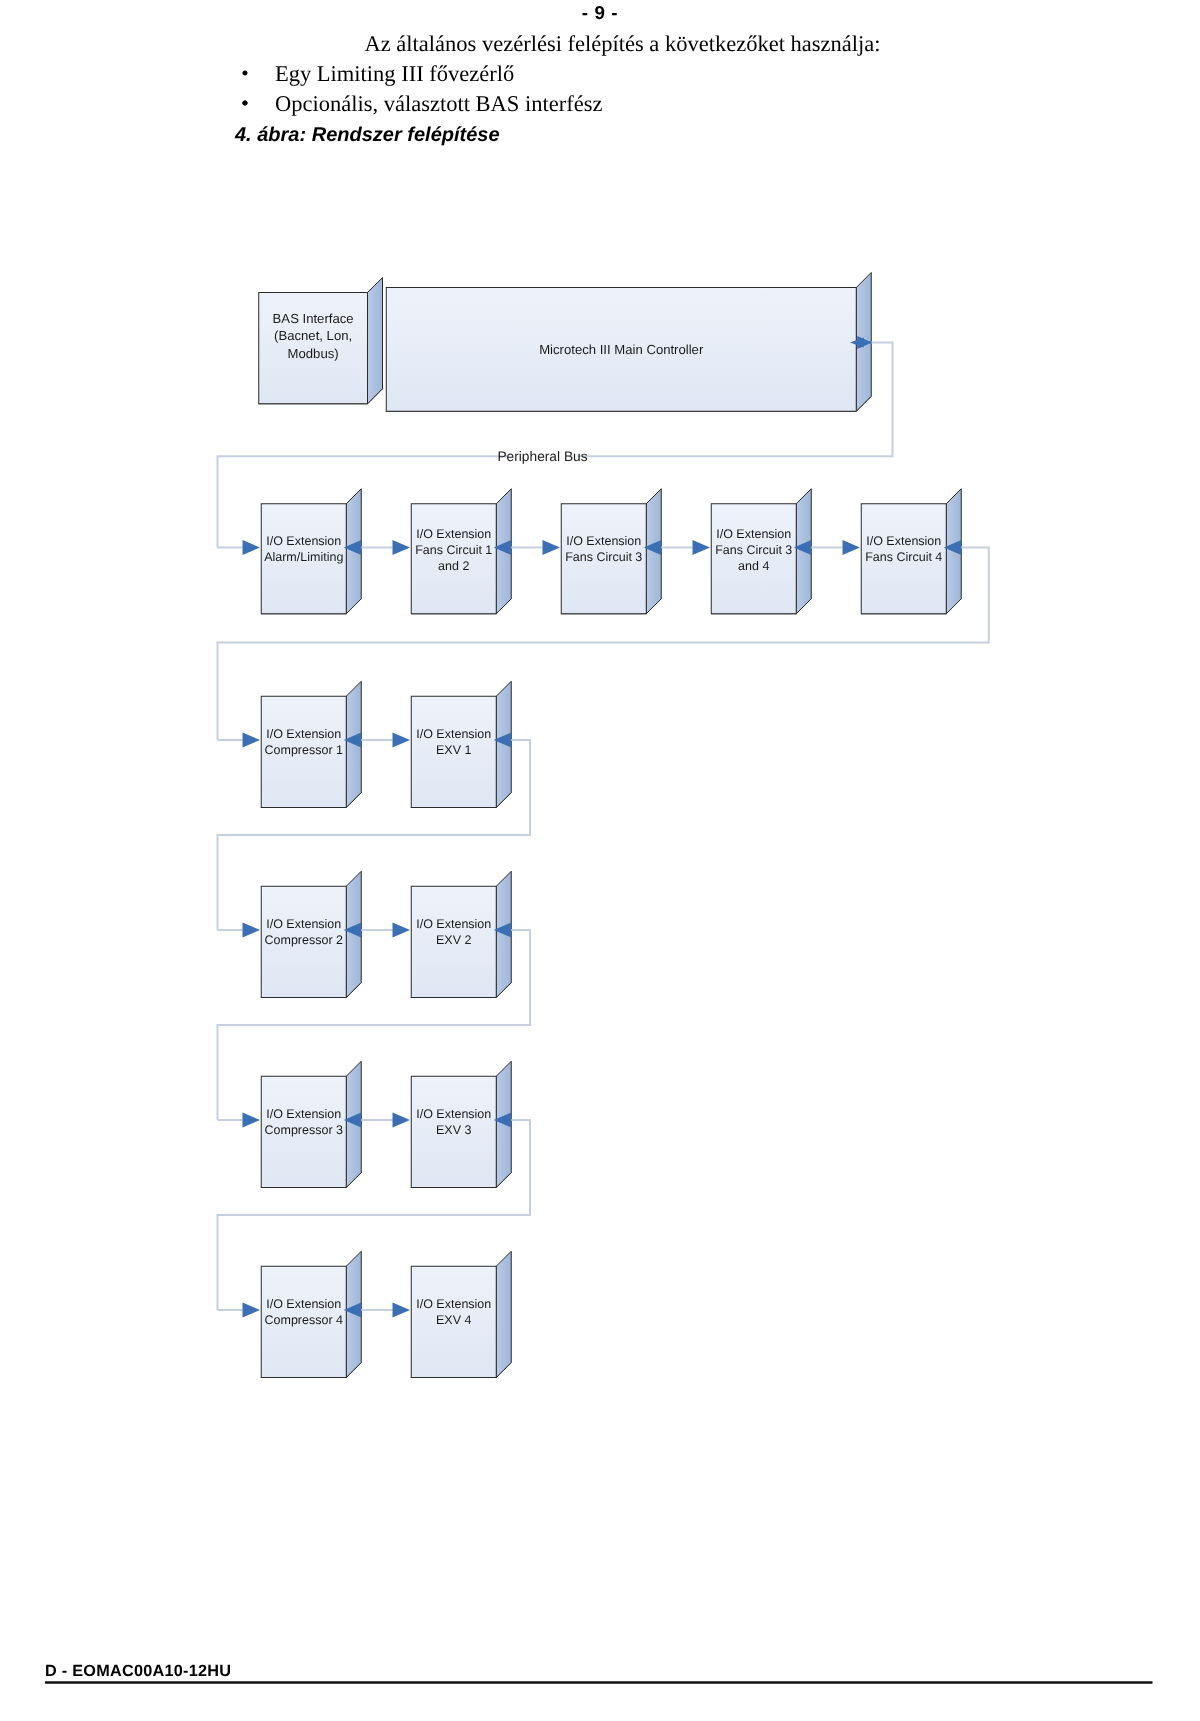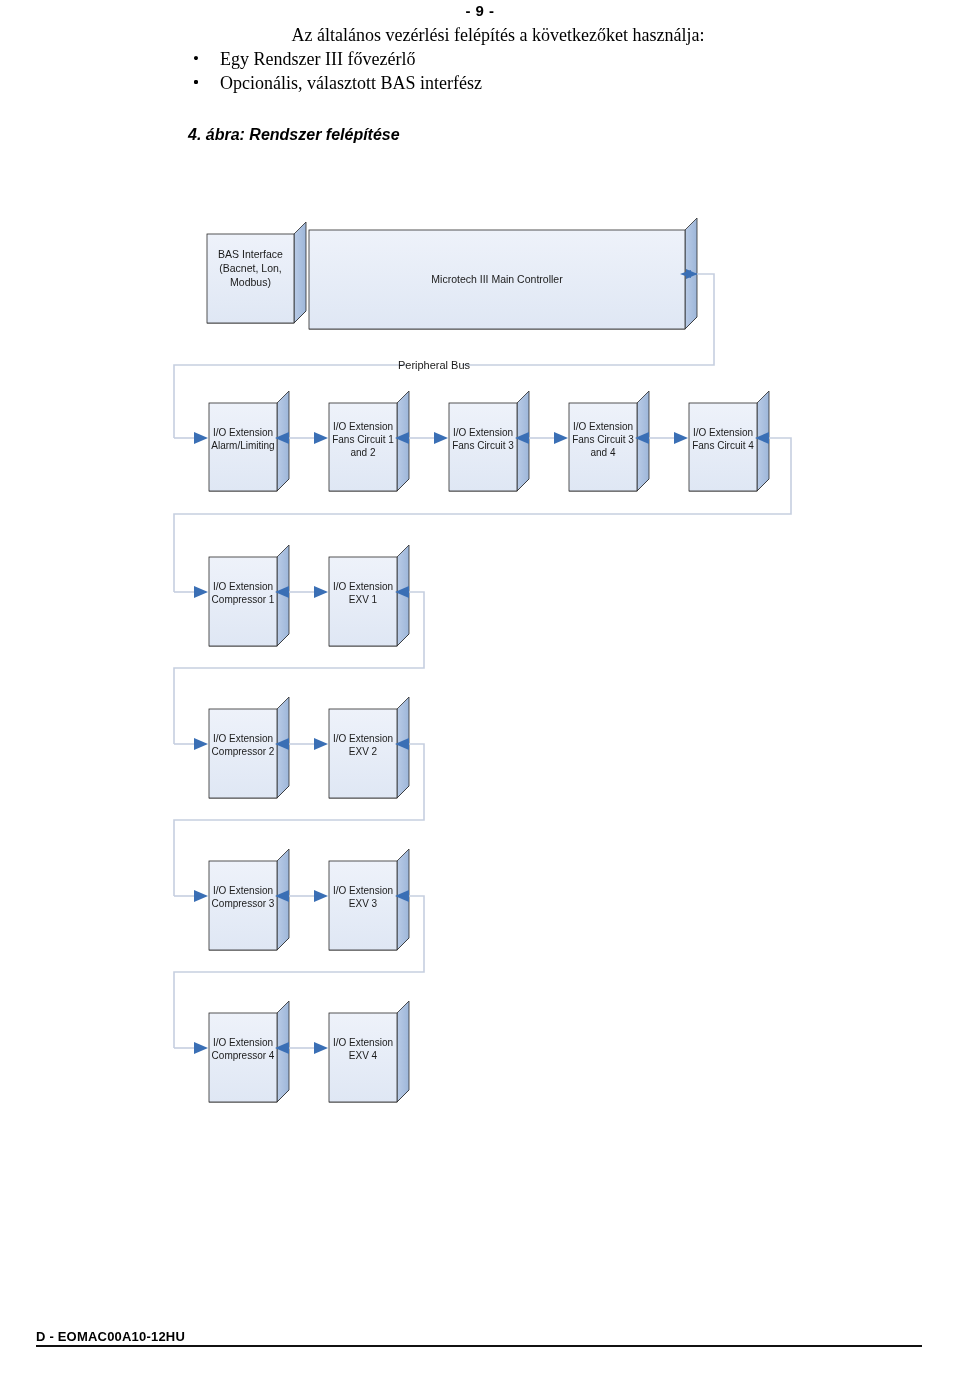--- a/index.html
+++ b/index.html
@@ -67,21 +67,21 @@
     left: 15px;
     top: 0;
     font-size: 17px;
     line-height: 1.32;
   }
   .figure-caption {
     font-family: "Liberation Sans", "DejaVu Sans", sans-serif;
     font-weight: bold;
     font-style: italic;
     font-size: 16px;
-    margin-top: 30px;
+    margin-top: 4px;
     padding-left: 10px;
   }
 
   
   .diagram {
     position: absolute;
     left: 166px;
     top: 196px;
     width: 782px;
     height: 970px;
@@ -122,21 +122,21 @@
 </head>
 <body>
 
 <div class="page-number">- 9 -</div>
 
 <div class="text-block">
   <p class="intro-line">Az általános vezérlési felépítés a következőket használja:</p>
   <ul class="bullets">
     <li>
       <span class="bullet-dot">•</span>
-      <span>Egy Rendszer III fővezérlő</span>
+      <span>Egy Limiting III fővezérlő</span>
     </li>
     <li>
       <span class="bullet-dot">•</span>
     </li>
     <li>
       <span class="bullet-dot">•</span>
       <span>Opcionális, választott BAS interfész</span>
     </li>
   </ul>
   <div class="figure-caption">4. ábra: Rendszer felépítése</div>

